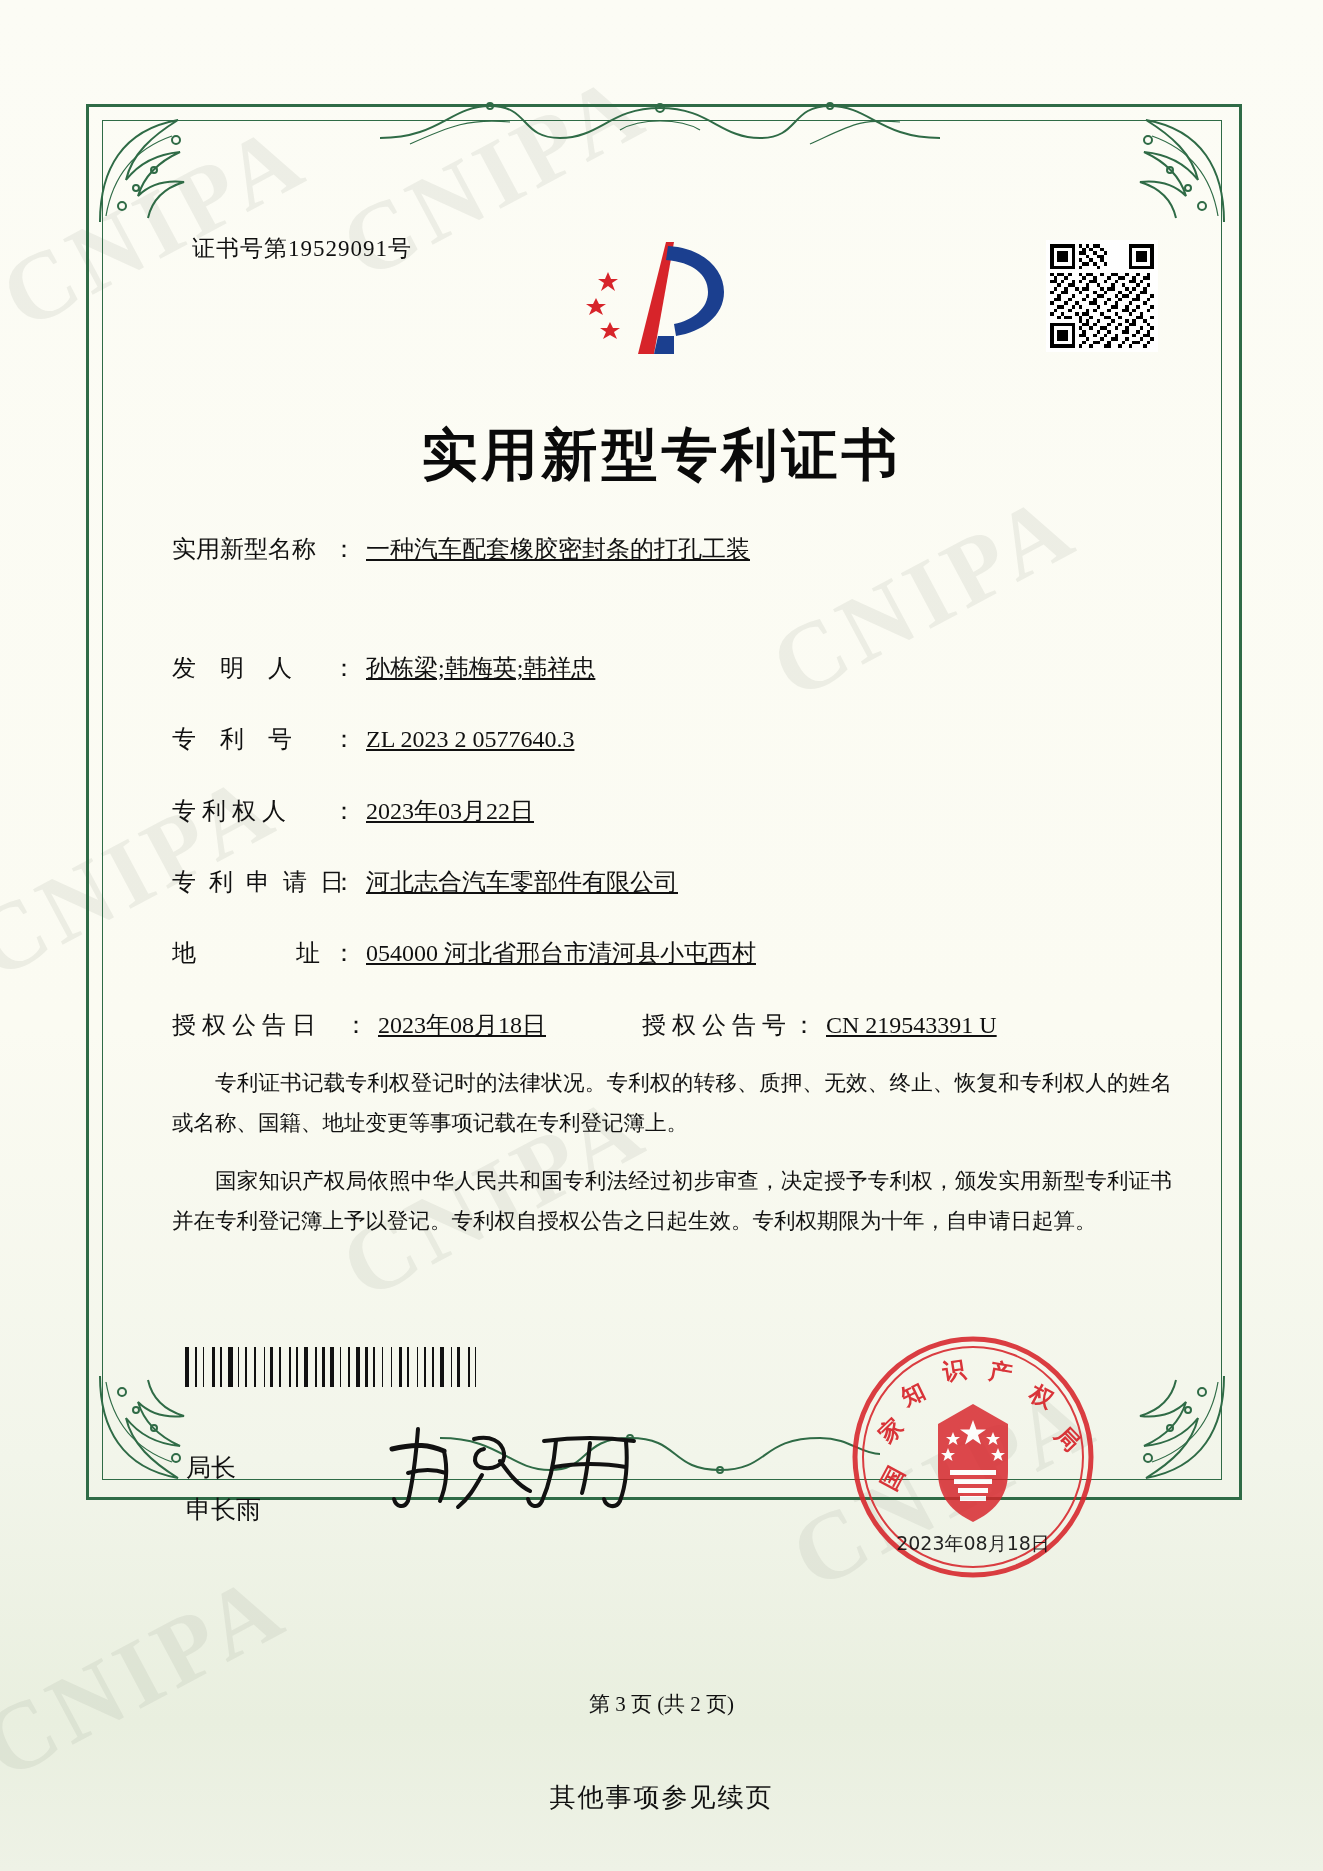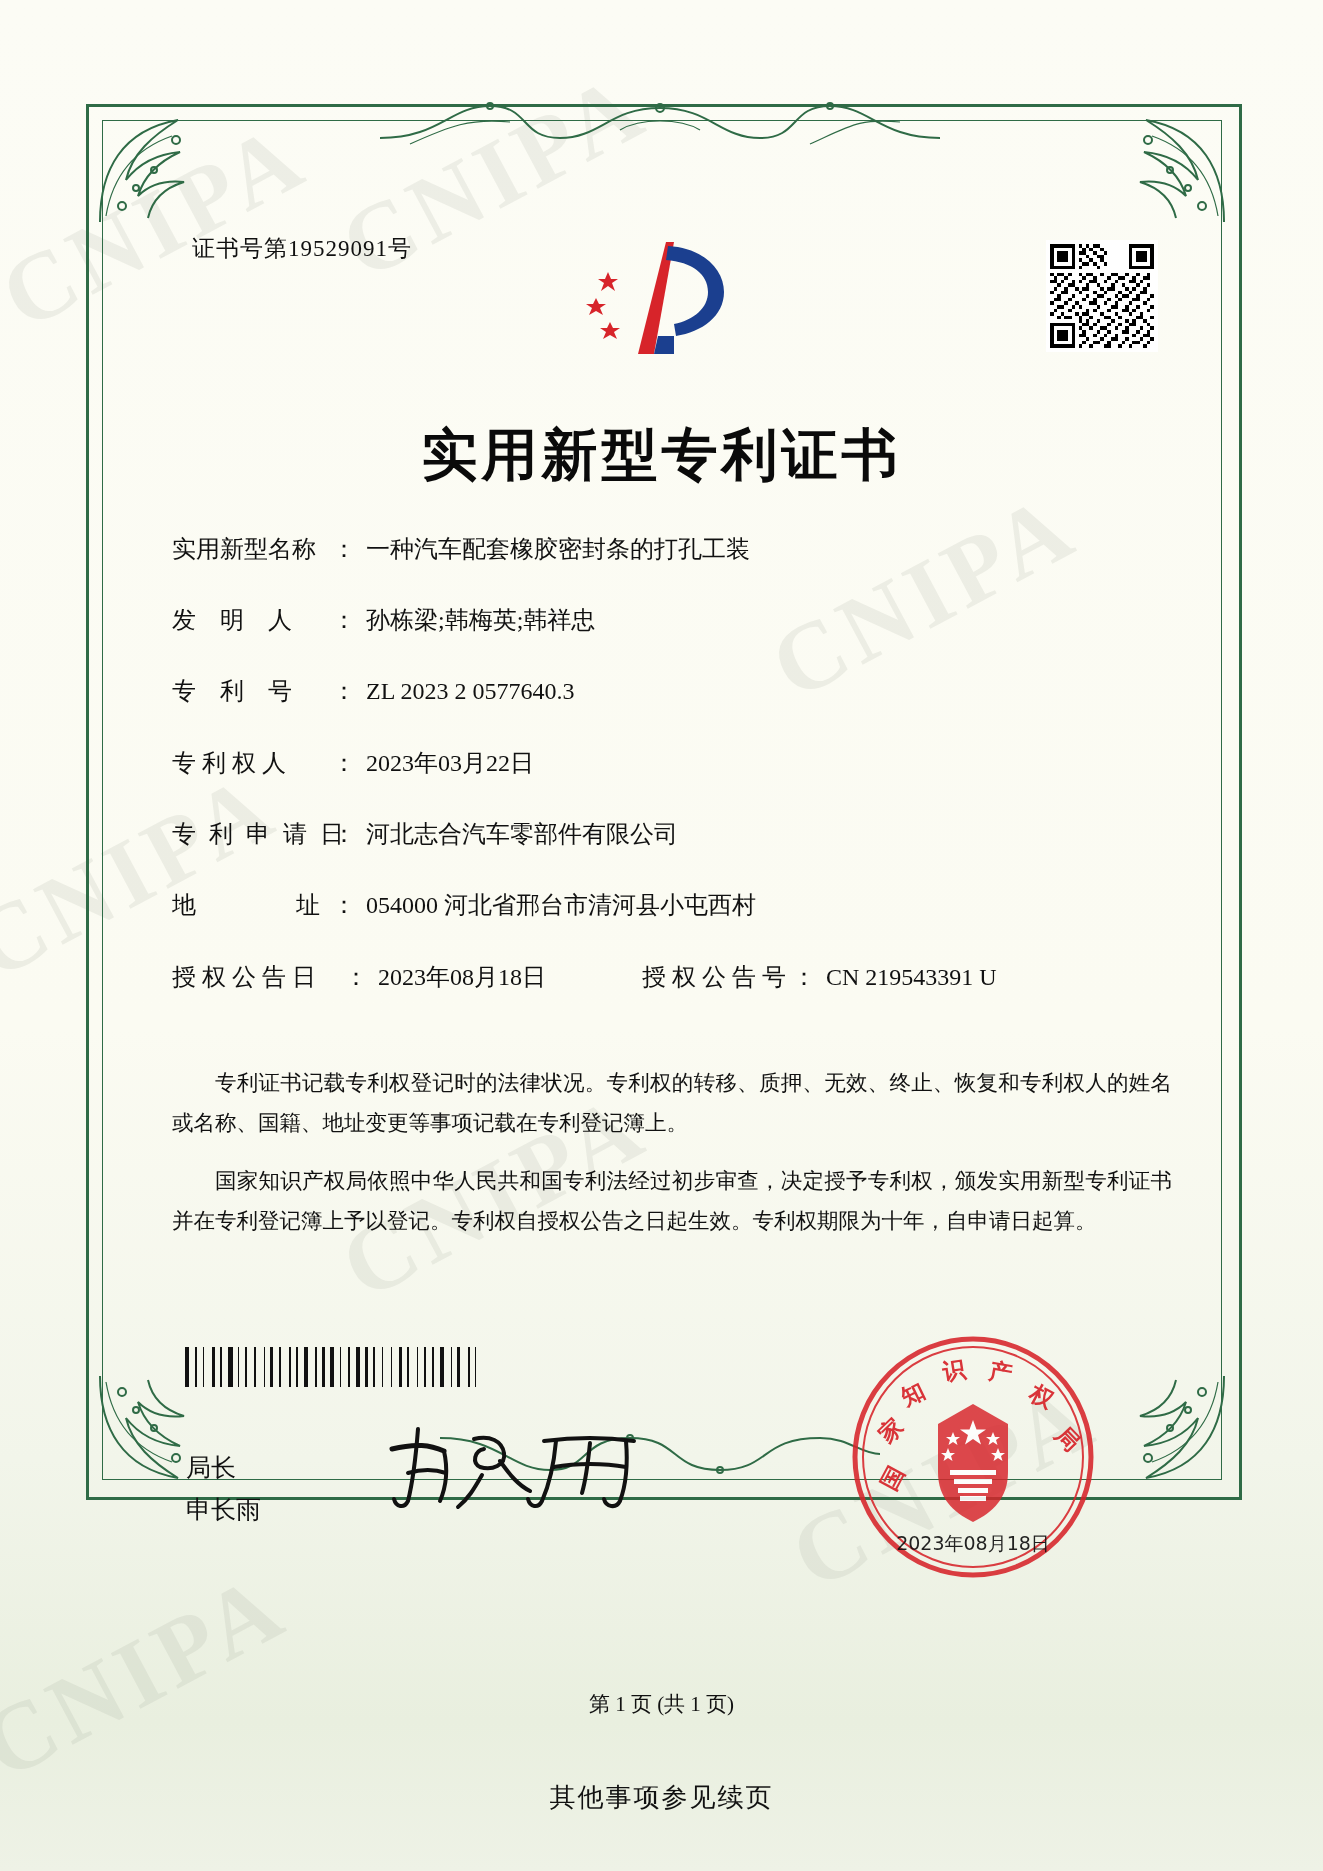--- a/index.html
+++ b/index.html
@@ -129,21 +129,21 @@
     line-height: 1.3;
   }
   .lbl {
     width: 160px;
     flex: 0 0 160px;
     display: flex;
     justify-content: space-between;
     white-space: nowrap;
   }
   .colon { margin: 0 2px 0 0; }
-  .val { margin-left: 8px; }
+  .val { margin-left: 8px; text-decoration: underline; }
 
   .row-two { display: flex; align-items: baseline; margin-bottom: 34px; }
   .lbl-wide {
     width: 172px; flex: 0 0 172px;
     display: flex; justify-content: space-between;
     white-space: nowrap;
   }
   .gap { display: inline-block; width: 96px; }
 
   
@@ -507,21 +507,21 @@
 
   <div class="fields">
 
     <div class="row">
       <span class="lbl">实用新型名称</span>
       <span class="colon">：</span>
       <span class="val">一种汽车配套橡胶密封条的打孔工装</span>
     </div>
 
     <div class="row">
-      <span class="lbl" style="letter-spacing:24px;">发明人</span>
+      <span class="lbl" style="letter-spacing:24px;margin-top:48px;">发明人</span>
       <span class="colon">：</span>
       <span class="val">孙栋梁;韩梅英;韩祥忠</span>
     </div>
 
     <div class="row">
       <span class="lbl" style="letter-spacing:24px;">专利号</span>
       <span class="colon">：</span>
       <span class="val">ZL 2023 2 0577640.3</span>
     </div>
 
@@ -683,16 +683,16 @@
         <text transform="translate(140,46) rotate(10)">产</text>
         <text transform="translate(180,66) rotate(28)">权</text>
         <text transform="translate(206,104) rotate(46)">局</text>
       </g>
       <g opacity="0.92">
         <text x="125" y="218" text-anchor="middle" fill="#111" font-family="DejaVu Sans, sans-serif" font-size="19" id="seal-date-text">2023年08月18日</text>
       </g>
     </svg>
   </div>
 
-  <div class="page-num">第 1 页 (共 1 页)</div>
+  <div class="page-num">第 3 页 (共 2 页)</div>
   <div class="other-note">其他事项参见续页</div>
 
 </div>
 
 </body></html>

